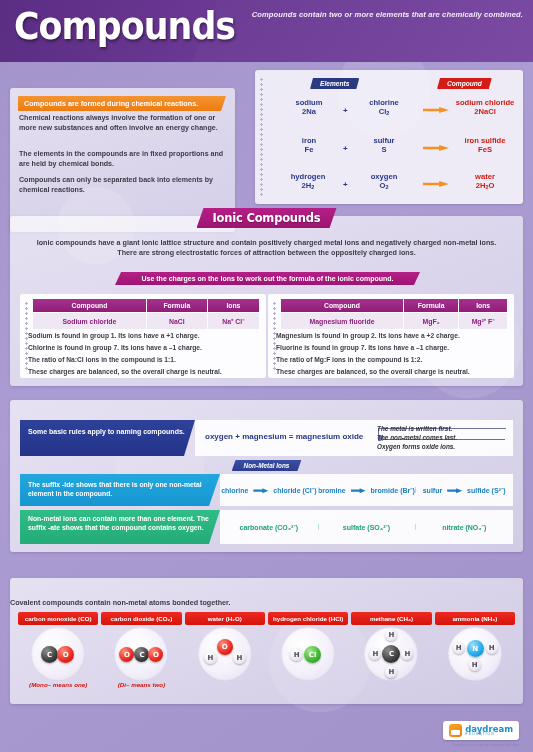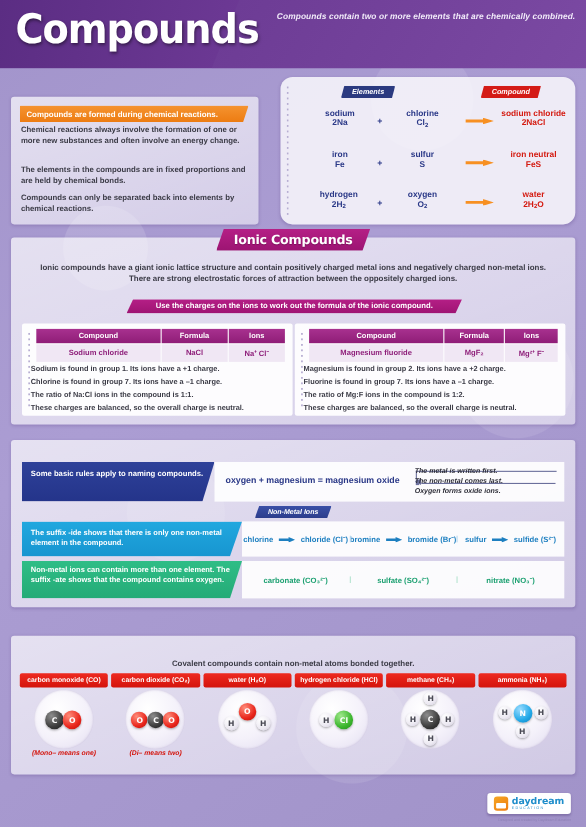--- a/index.html
+++ b/index.html
@@ -67,34 +67,34 @@
     padding:3px 16px 3px 16px;
     white-space:nowrap;
     clip-path:polygon(7px 0, 100% 0, calc(100% - 7px) 100%, 0 100%);
     text-shadow:0 1px 1px rgba(0,0,0,.25);
   }
   .ribbon.magenta{ background:linear-gradient(180deg,#b51f86,#9c1472); }
   .ribbon.blue   { background:linear-gradient(180deg,#3a4fa6,#2c3d8c); }
   .ribbon.red    { background:linear-gradient(180deg,#e32219,#c51710); }
 
   
-  .s1-left{ left:10px; top:88px; width:225px; height:116px; }
+  .s1-left{ left:10px; top:88px; width:225px; height:144px; }
   .orangebar{
     position:absolute; left:8px; top:8px; width:208px;
     background:linear-gradient(180deg,#f59330,#ed7c12);
     color:#fff; font-size:7.2px; font-weight:bold;
     padding:3px 6px; border-radius:1px;
     clip-path:polygon(0 0, 100% 0, calc(100% - 5px) 100%, 0 100%);
   }
   .s1-para{
     position:absolute; left:9px; width:208px;
     font-size:7.1px; font-weight:bold; color:#3b3b46; line-height:1.35;
   }
 
-  .s1-right{ left:255px; top:70px; width:268px; height:134px; background:rgba(255,255,255,.80);border-radius:11px;}
+  .s1-right{ left:255px; top:70px; width:268px; height:134px; background:rgba(255,255,255,.80);}
   .dots{
     position:absolute; left:5px; top:7px; bottom:7px; width:3px;
     background-image:radial-gradient(circle, #b7aed2 0 1px, transparent 1.2px);
     background-size:3px 5px;
   }
   .tag{
     position:absolute; color:#fff; font-size:6.6px; font-style:italic; font-weight:bold;
     padding:2px 10px; border-radius:1px;
     clip-path:polygon(3px 0,100% 0,calc(100% - 3px) 100%,0 100%);
   }
@@ -178,21 +178,21 @@
   .cells.ate .cell{ color:#1ea172; }
   .cells.ate .cell + .cell:before{ background:#b6e4d1; }
   .miniarrow{
     display:inline-block; width:15px; height:5px; margin:0 3px; vertical-align:middle;
     clip-path:polygon(0 28%,60% 28%,60% 0,100% 50%,60% 100%,60% 72%,0 72%);
   }
   .cells.ide .miniarrow{ background:#1d7fc0; }
 
   
   .s4{ left:10px; top:578px; width:513px; height:126px; }
-  .s4-intro{ position:absolute; left:0; right:0; top:20px; text-align:center;
+  .s4-intro{ position:absolute; left:0; right:0; top:20px; text-align:left;
              font-size:7.2px; font-weight:bold; color:#3b3b46; }
   .mol-grid{ position:absolute; left:8px; right:8px; top:34px; display:flex; gap:3px; }
   .mol{ flex:1; }
   .mol-head{
     background:linear-gradient(180deg,#ee2a20,#d4140c); color:#fff;
     font-size:6.2px; font-weight:bold; text-align:center; padding:3px 1px;
     border-radius:2px; white-space:nowrap;
   }
   .mol-body{ height:56px; position:relative; }
   .circlebg{
@@ -283,21 +283,21 @@
         <span>iron</span><br>
         <span>Fe</span>
       </div>
       <div class="plus" style="left:88px; top:8px;">+</div>
       <div class="el" style="left:101px; top:0; width:56px;">
         <span>sulfur</span><br>
         <span>S</span>
       </div>
       <div class="arrow" style="left:168px; top:9px;"></div>
       <div class="el red" style="left:196px; top:0; width:68px;">
-        <span>iron neutral</span><br>
+        <span>iron sulfide</span><br>
         <span>FeS</span>
       </div>
     </div>
 
     <div class="eqrow" style="top:102px">
       <div class="el" style="left:22px; top:0; width:62px;">
         <span>hydrogen</span><br>
         <span>2H</span><sub>2</sub>
       </div>
       <div class="plus" style="left:88px; top:8px;">+</div>

